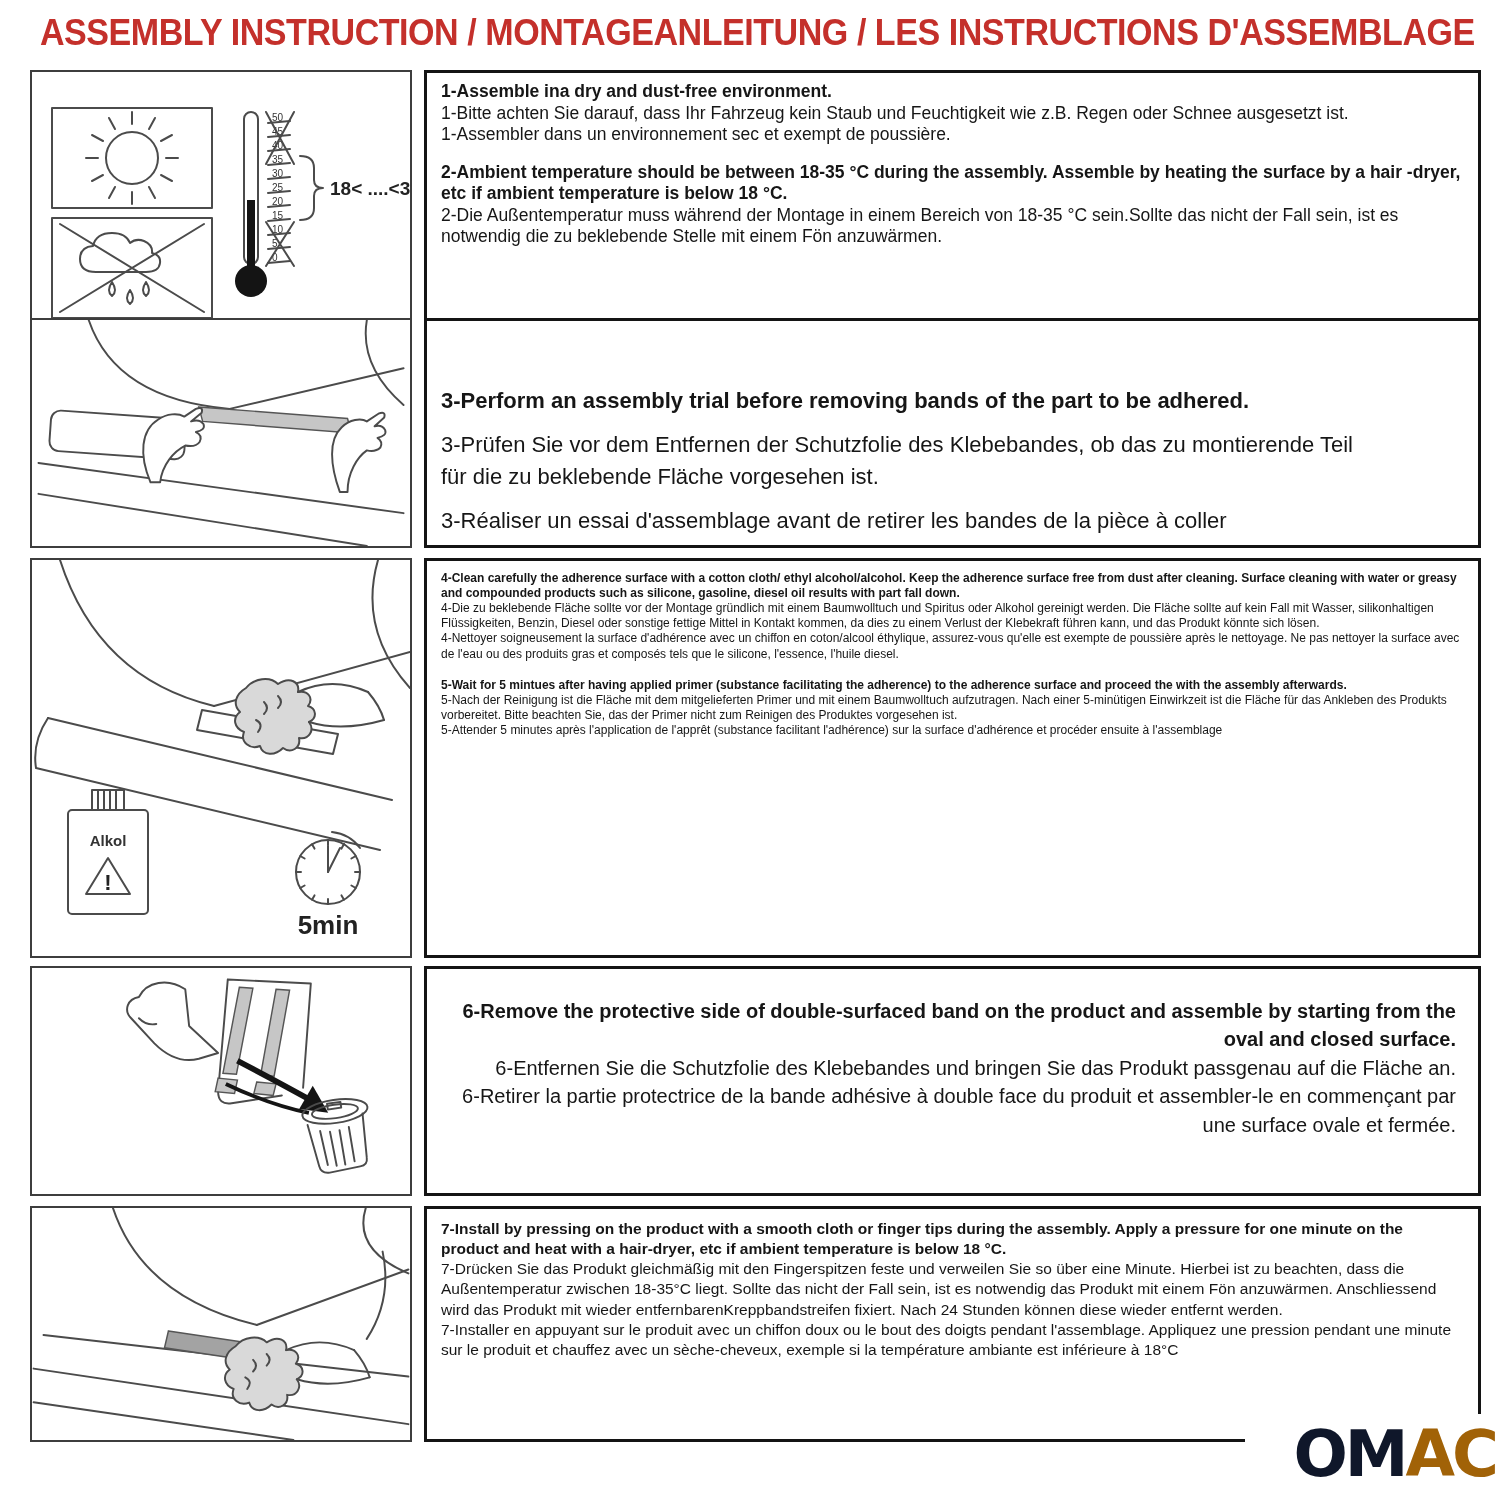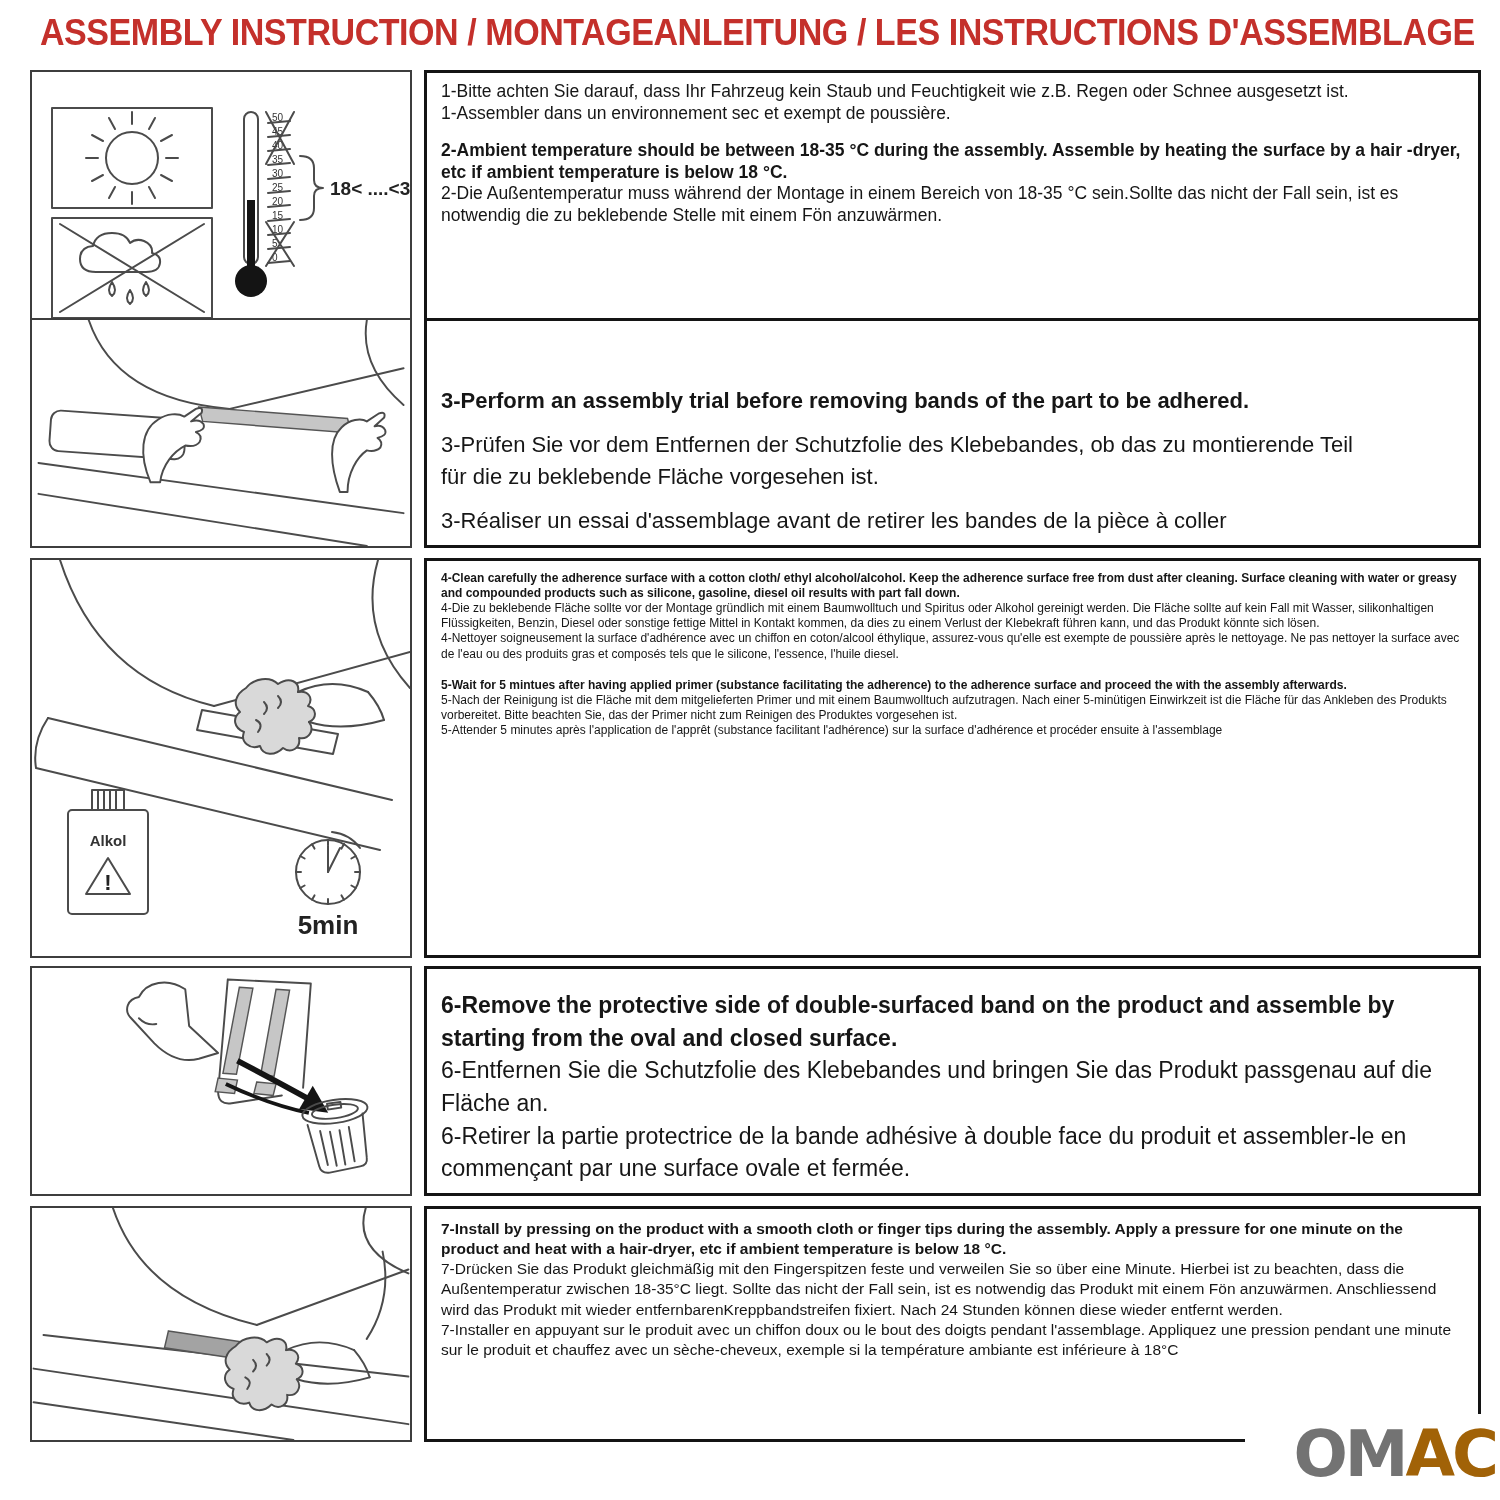--- a/index.html
+++ b/index.html
@@ -27,33 +27,33 @@
   .gap{height:16px;}
   #row1{top:70px;height:282px;}
   #row2{top:318px;height:230px;}
   #row3{top:558px;height:400px;}
   #row4{top:966px;height:230px;}
   #row5{top:1206px;height:236px;}
   #row1 .txt{font-size:17.5px;line-height:1.23;}
   #row2 .txt{font-size:22px;line-height:1.45;padding-top:52px;}
   #row2 .txt p{max-width:935px;margin-top:12px;}
   #row3 .txt{font-size:12px;line-height:1.26;padding-top:10px;}
-  #row4 .txt{font-size:23px;line-height:1.42;padding-top:20px;}
+  #row4 .txt{font-size:20px;line-height:1.42;padding-top:28px;text-align:right;}
   #row4 .txt p{max-width:1015px;}
   #row5 .txt{font-size:15.5px;line-height:1.3;padding-top:10px;}
   .k{fill:none;stroke:#4b4b4b;stroke-width:2;stroke-linecap:round;stroke-linejoin:round;}
   .kf{fill:#ffffff;stroke:#4b4b4b;stroke-width:2;stroke-linecap:round;stroke-linejoin:round;}
   .gray{fill:#c6c6c6;stroke:#555;stroke-width:1.5;}
   .tick{font-size:10px;fill:#333;}
   .logo{
     position:absolute;right:0;bottom:0;background:#fff;z-index:5;
     padding:8px 4px 14px 28px;font-family:"DejaVu Sans",sans-serif;
     font-weight:bold;font-size:64px;line-height:1;letter-spacing:-3px;white-space:nowrap;
   }
-  .logo .blk{color:#737373;margin-left:20px;}
+  .logo .blk{color:#0f172a;margin-left:20px;}
   .logo .red{color:#a16207;}
 </style>
 </head>
 <body>
 
 <svg width="0" height="0" style="position:absolute" aria-hidden="true">
   <defs>
     <g id="cloth-hand">
       <path class="kf" style="fill:#d9d9d9" d="M214,128 C222,118 238,116 246,124 C258,116 268,122 266,132 C276,130 282,138 276,146
            C284,148 286,158 277,162 C283,170 277,180 267,178 C269,188 259,194 251,188
@@ -114,20 +114,21 @@
             <line class="k" stroke-width="1" x1="236" y1="169" x2="258" y2="167"></line>
         </g>
         <path class="k" d="M234,18 L262,70 M262,18 L234,70"></path>
         <path class="k" d="M234,128 L262,172 M262,128 L234,172"></path>
         <path class="k" stroke-width="2.5" d="M268,62 Q282,62 282,74 L282,86 Q282,94 291,94 Q282,94 282,102 L282,114 Q282,126 268,126"></path>
         <text x="298" y="101" font-size="19" font-weight="600" fill="#222">18&lt; ....&lt;35 C</text>
       </g>
     </svg>
   </div>
   <div class="txt">
+    <p class="b">1-Assemble ina dry and dust-free environment.</p>
     <p>1-Bitte achten Sie darauf, dass Ihr Fahrzeug kein Staub und Feuchtigkeit wie z.B. Regen oder Schnee ausgesetzt ist.</p>
     <p>1-Assembler dans un environnement sec et exempt de poussière.</p>
     <div class="gap"></div>
     <p class="b">2-Ambient temperature should be between 18-35 °C  during the assembly. Assemble by heating the surface by a hair -dryer, etc if ambient temperature is below 18 °C.</p>
     <p>2-Die Außentemperatur muss während der Montage in einem Bereich von 18-35 °C  sein.Sollte das nicht der Fall sein, ist es notwendig die zu beklebende Stelle mit einem Fön anzuwärmen.</p>
   </div>
 </div>
 
 <div class="row" id="row2">
   <div class="illu">

